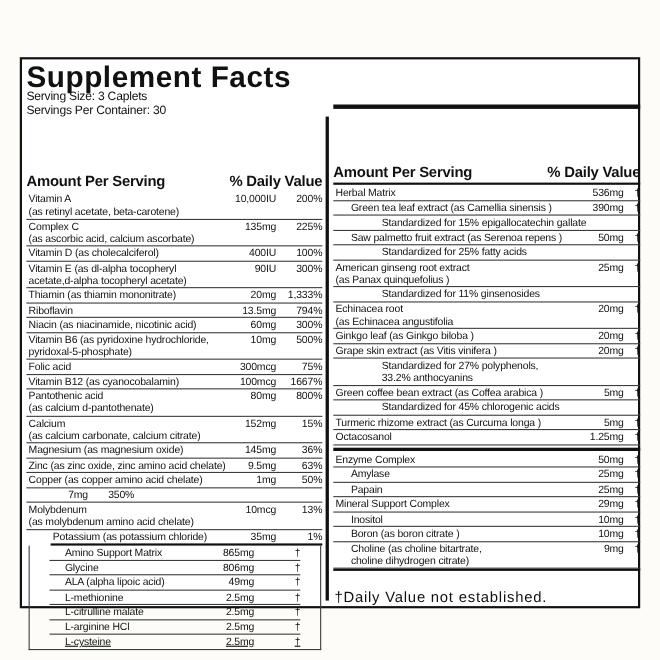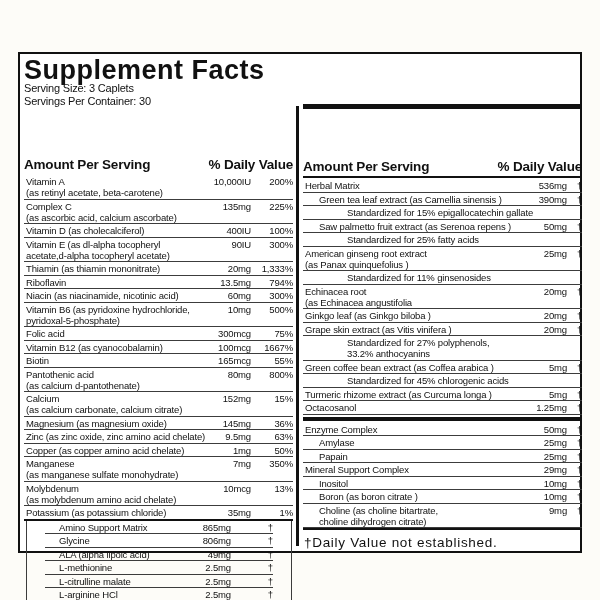--- a/index.html
+++ b/index.html
@@ -46,33 +46,33 @@
     padding:1px 0 0.5px;padding-left:2px;
   }
   .row .name{flex:1 1 auto;min-width:0;}
   .row .l1,.row .l2{font-size:9.5px;line-height:11px;letter-spacing:-0.15px;white-space:nowrap;}
   .row .amt{flex:0 0 auto;width:54px;text-align:right;font-size:9.5px;line-height:11px;letter-spacing:-0.15px;}
   .row .dv{flex:0 0 auto;width:42px;text-align:right;font-size:9.5px;line-height:11px;letter-spacing:-0.15px;}
   .col-right .row .amt{width:56px;}
   .col-right .row .dv{width:15px;}
   .row.ind1{padding-left:16px;}
   .row.ind2{padding-left:44px;}
-  .row.sep-medium{border-bottom:2px solid var(--ink,#111);}
+  .row.sep-medium{border-bottom:2px solid var(--ink,#111);margin-left:22px;}
   .amino-box{
     border:1.5px solid var(--line,#2a2a2a);border-top:none;
     margin:0 1px 0 2px;padding:0 18px;
     display:flex;flex-direction:column;
   }
   .amino-box .row{padding-left:14px;}
   .amino-box .row:last-child{border-bottom:none;text-decoration:underline;}
   .section-divider{height:4px;background:var(--ink,#111);margin:2px 0 2px;}
   .footnote-sep{height:2px;background:var(--ink,#111);margin-top:0;}
   .footnote{
     font-size:13.5px;line-height:16px;letter-spacing:0.7px;
-    padding:5px 0 0 1px;white-space:nowrap;
+    padding:16px 0 0 1px;white-space:nowrap;
   }
 </style>
 </head>
 <body style="--bg: #fdfcf8; --label-bg: #ffffff; --ink: #111111; --line: #3c3c3c;">
 
 <div class="label">
 
   <div class="col col-left">
     <div class="title-block">
       <div class="title">Supplement Facts</div>
@@ -155,27 +155,20 @@
         </div>
         <div class="row ind0">
           <div class="name">
             <div class="l1">Vitamin B12 (as cyanocobalamin)</div>
           </div>
           <div class="amt">100mcg</div>
           <div class="dv">1667%</div>
         </div>
         <div class="row ind0">
           <div class="name">
-            <div class="l1">Biotin</div>
-          </div>
-          <div class="amt">165mcg</div>
-          <div class="dv">55%</div>
-        </div>
-        <div class="row ind0">
-          <div class="name">
             <div class="l1">Pantothenic acid</div>
             <div class="l2">(as calcium d-pantothenate)</div>
           </div>
           <div class="amt">80mg</div>
           <div class="dv">800%</div>
         </div>
         <div class="row ind0">
           <div class="name">
             <div class="l1">Calcium</div>
             <div class="l2">(as calcium carbonate, calcium citrate)</div>
@@ -198,24 +191,20 @@
           <div class="dv">63%</div>
         </div>
         <div class="row ind0">
           <div class="name">
             <div class="l1">Copper (as copper amino acid chelate)</div>
           </div>
           <div class="amt">1mg</div>
           <div class="dv">50%</div>
         </div>
         <div class="row ind0">
-          <div class="name">
-            <div class="l1">Manganese</div>
-            <div class="l2">(as manganese sulfate monohydrate)</div>
-          </div>
           <div class="amt">7mg</div>
           <div class="dv">350%</div>
         </div>
         <div class="row ind0">
           <div class="name">
             <div class="l1">Molybdenum</div>
             <div class="l2">(as molybdenum amino acid chelate)</div>
           </div>
           <div class="amt">10mcg</div>
           <div class="dv">13%</div>

